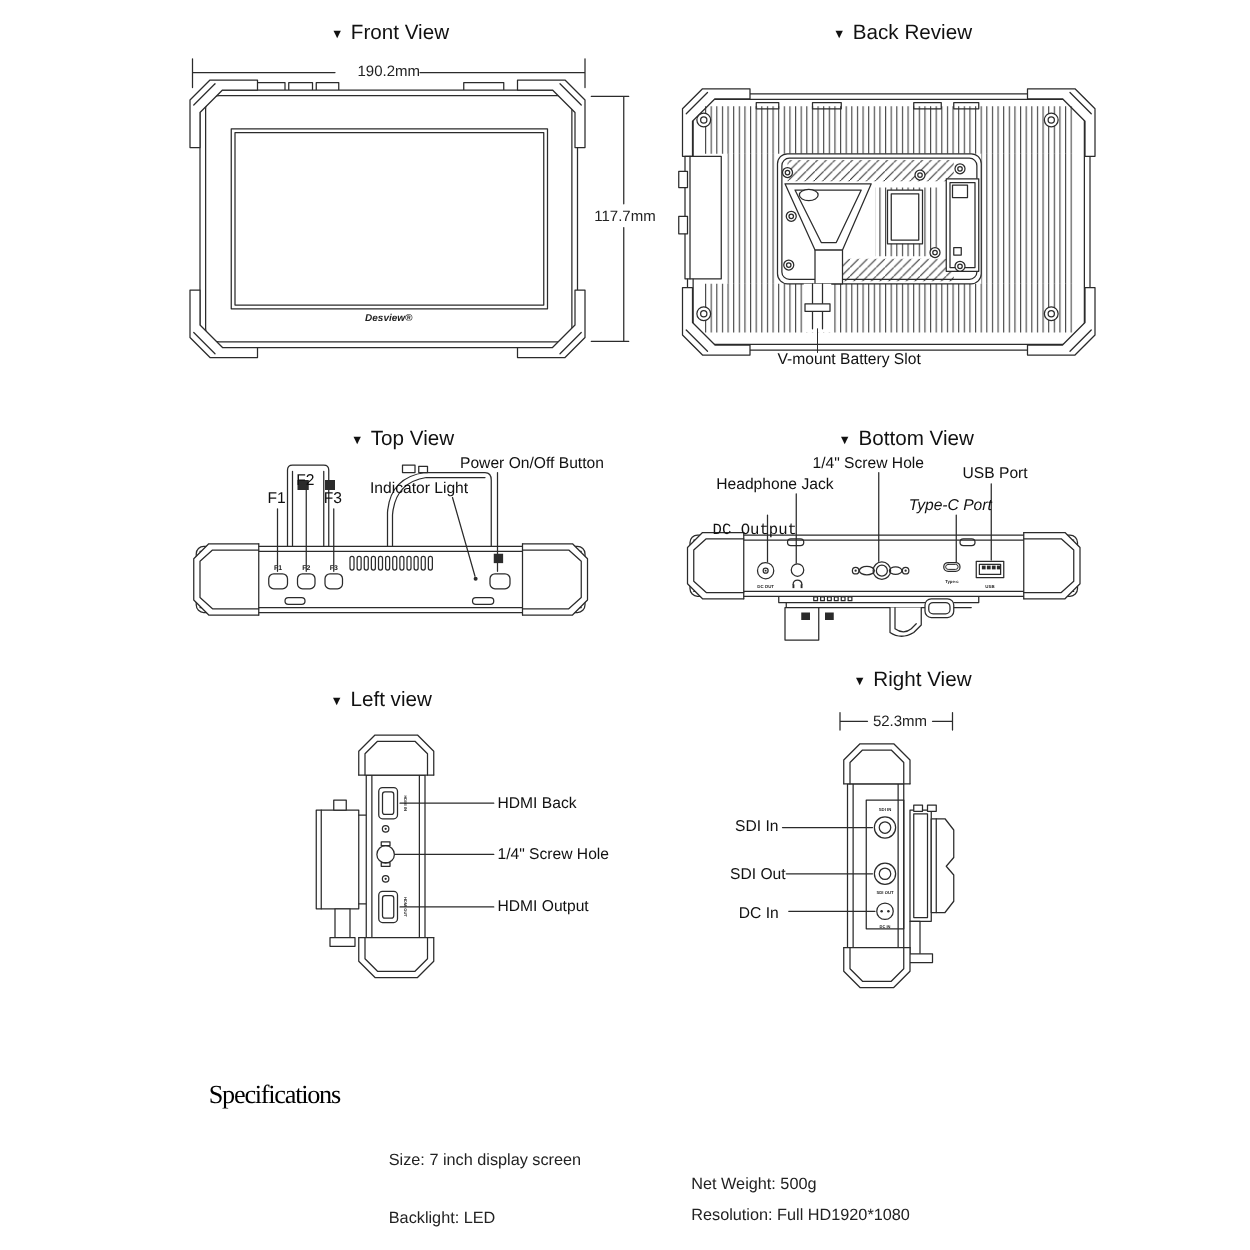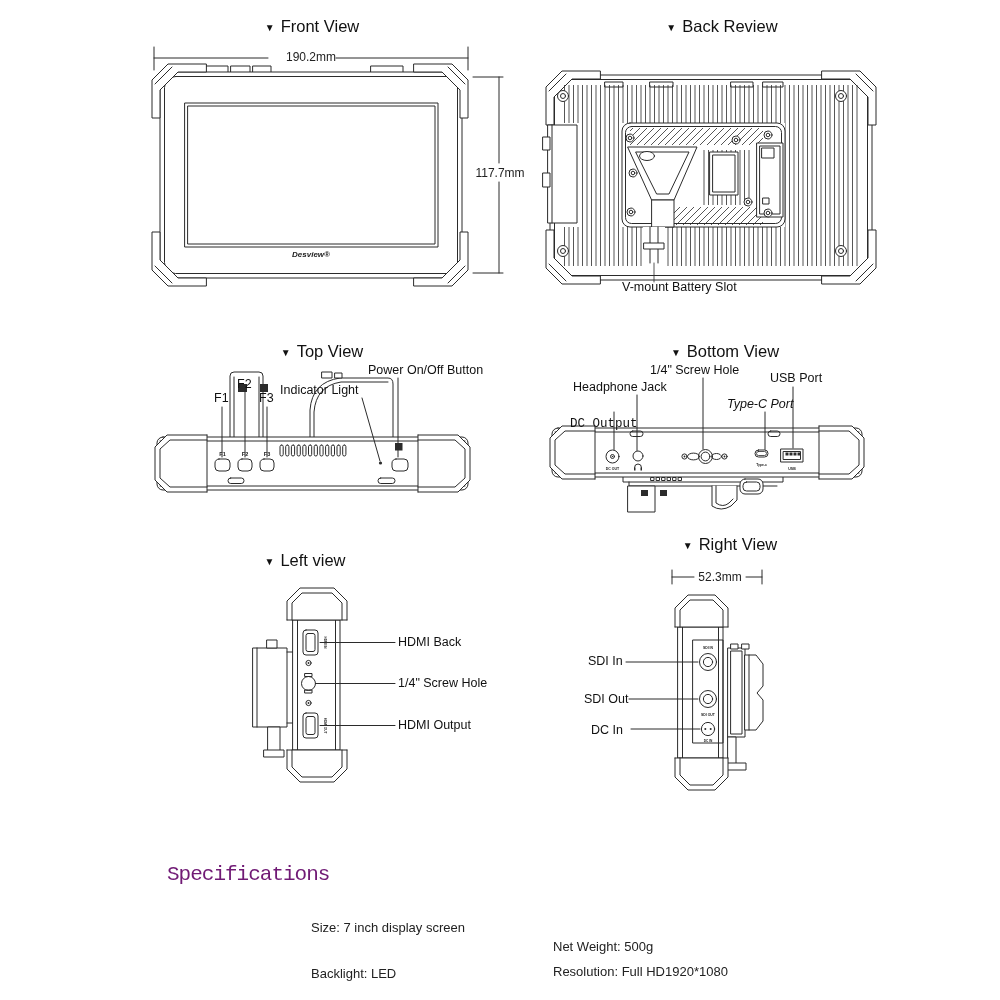--- a/index.html
+++ b/index.html
@@ -10,22 +10,22 @@
   .view-title .tri{font-size:10px;line-height:1;position:relative;top:1px;}
   .lbl{position:absolute;font-size:12.5px;color:#111;white-space:nowrap;line-height:1.1;}
   .dim{position:absolute;font-size:12px;color:#222;white-space:nowrap;text-align:center;}
   svg{position:absolute;overflow:visible;}
   svg *{stroke:#2b2b2b;fill:none;stroke-width:1;stroke-linejoin:round;stroke-linecap:round;}
   svg .w{fill:#fff;}
   svg .d{fill:#2b2b2b;stroke:none;}
   svg .pat{stroke:none;}
   svg .thin{stroke-width:0.8;}
   svg text, svg .txt{stroke:none;fill:#222;font-family:"Liberation Sans",sans-serif;}
-  .spec-heading{position:absolute;font-family:Liberation Mono, monospace;font-size:21px;
-                letter-spacing:-1px;color:#701a75;}
+  .spec-heading{position:absolute;font-family:Liberation Serif, serif;font-size:21px;
+                letter-spacing:-1px;color:#000000;}
   .spec-cat{position:absolute;font-size:15px;line-height:1.25;color:#222;}
   .spec-item{position:absolute;font-size:13px;color:#222;white-space:nowrap;}
 </style>
 </head>
 <body>
 
 <div class="canvas">
 
   <div class="view-title" style="left:212px;top:17px;">
     <span class="tri">▼</span>
@@ -233,21 +233,21 @@
     <rect x="78" y="118" width="16" height="5.5" rx="2.7"></rect>
     <rect x="228" y="118" width="17" height="5.5" rx="2.7"></rect>
 
     <g class="thin">
       <path d="M 72,47 V 97 M 95,30 V 97 M 117,47 V 97 M 212,38 L 230,101 M 248,18 V 97"></path>
     </g>
   </svg>
   <div class="lbl" style="left:214px;top:392px;">F1</div>
   <div class="lbl" style="left:237px;top:378px;">F2</div>
   <div class="lbl" style="left:259px;top:392px;">F3</div>
-  <div class="lbl" style="left:280px;top:384px;">Indicator Light</div>
+  <div class="lbl" style="left:296px;top:384px;">Indicator Light</div>
   <div class="lbl" style="left:368px;top:364px;">Power On/Off Button</div>
 
   <svg style="left:545px;top:360px;" width="330" height="165" viewBox="0 0 330 165">
 
     <g>
       <path d="M 78,117 L 78,122 L 238,122 L 238,117 M 84,122 L 84,126 L 232,126"></path>
       <rect class="w" x="83" y="126" width="27" height="26"></rect>
       <rect class="d" x="96" y="130" width="7" height="6"></rect>
       <rect class="d" x="115" y="130" width="7" height="6"></rect>
       <path class="w" d="M 167,126 L 167,146 Q 176,152 186,146 L 192,140 L 192,126"></path>

